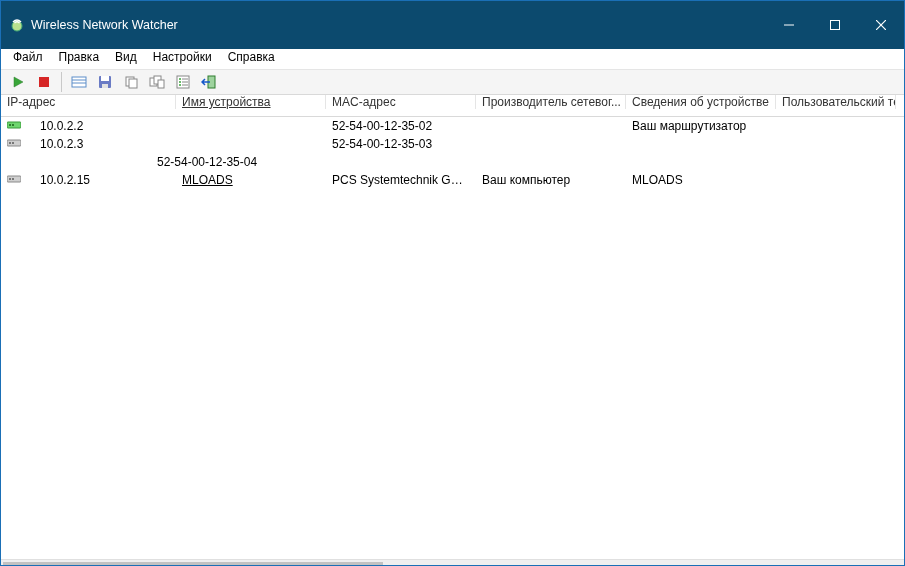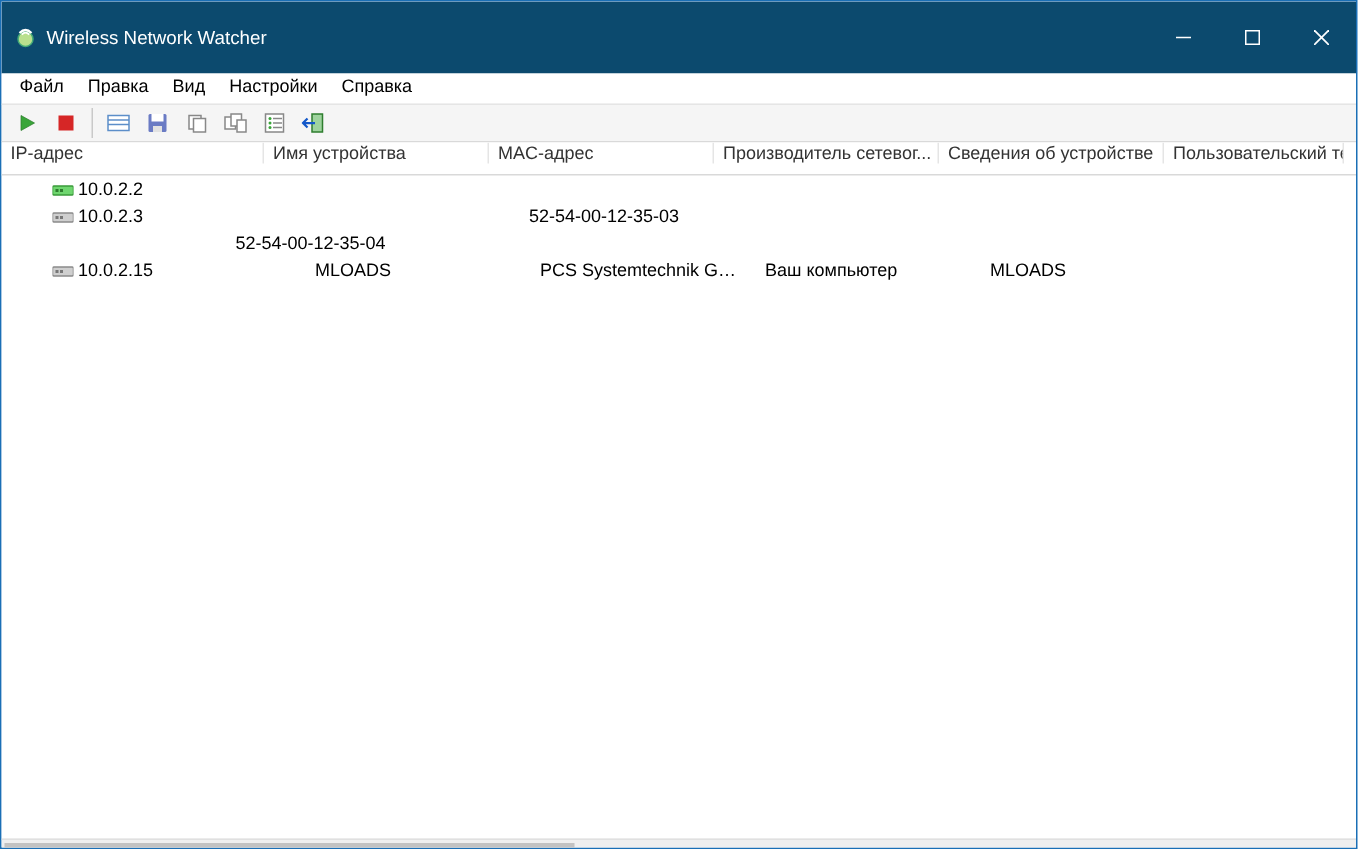--- a/index.html
+++ b/index.html
@@ -94,27 +94,27 @@
     display: flex;
     align-items: center;
     height: 18px;
     font-size: 12px;
     color: #000;
   }
   .rows .cell {
     padding: 0 6px;
     white-space: nowrap; overflow: hidden; text-overflow: ellipsis;
   }
-  .cell.ip { display: flex; align-items: center; gap: 3px; margin-left: 28px; }
+  .cell.ip { display: flex; gap: 19px; }
   .row-icon {
     width: 14px; height: 11px; flex: 0 0 auto;
   }
   
   .c0 { width: 175px; }
-  .c1 { width: 150px; }
+  .c1 { width: 150px; text-decoration: underline; }
   .c2 { width: 150px; }
   .c3 { width: 150px; }
   .c4 { width: 150px; }
   .c5 { width: 120px; }
   .scroll-track {
     position: relative;
     height: 16px;
     background: #efefef;
     border-top: 1px solid #e0e0e0;
   }
@@ -258,21 +258,23 @@
         <span class="row-icon">
           <svg width="14" height="11">
               <rect x="0" y="3" width="14" height="6" rx="1" fill="#6fd66f" stroke="#3a9a3a"></rect>
               <rect x="2" y="5" width="2" height="2" fill="#2e7d2e"></rect>
               <rect x="5" y="5" width="2" height="2" fill="#2e7d2e"></rect>
             </svg>
         </span>
         <span>10.0.2.2</span>
       </div>
       <div class="cell c1"></div>
+      <div class="cell c2">52-54-00-12-35-02</div>
       <div class="cell c3"></div>
+      <div class="cell c4">Ваш маршрутизатор</div>
       <div class="cell c5"></div>
     </div>
 
     <div class="row">
       <div class="cell ip c0">
         <span class="row-icon">
           <svg width="14" height="11">
               <rect x="0" y="3" width="14" height="6" rx="1" fill="#cfcfcf" stroke="#8a8a8a"></rect>
               <rect x="2" y="5" width="2" height="2" fill="#777"></rect>
               <rect x="5" y="5" width="2" height="2" fill="#777"></rect>

